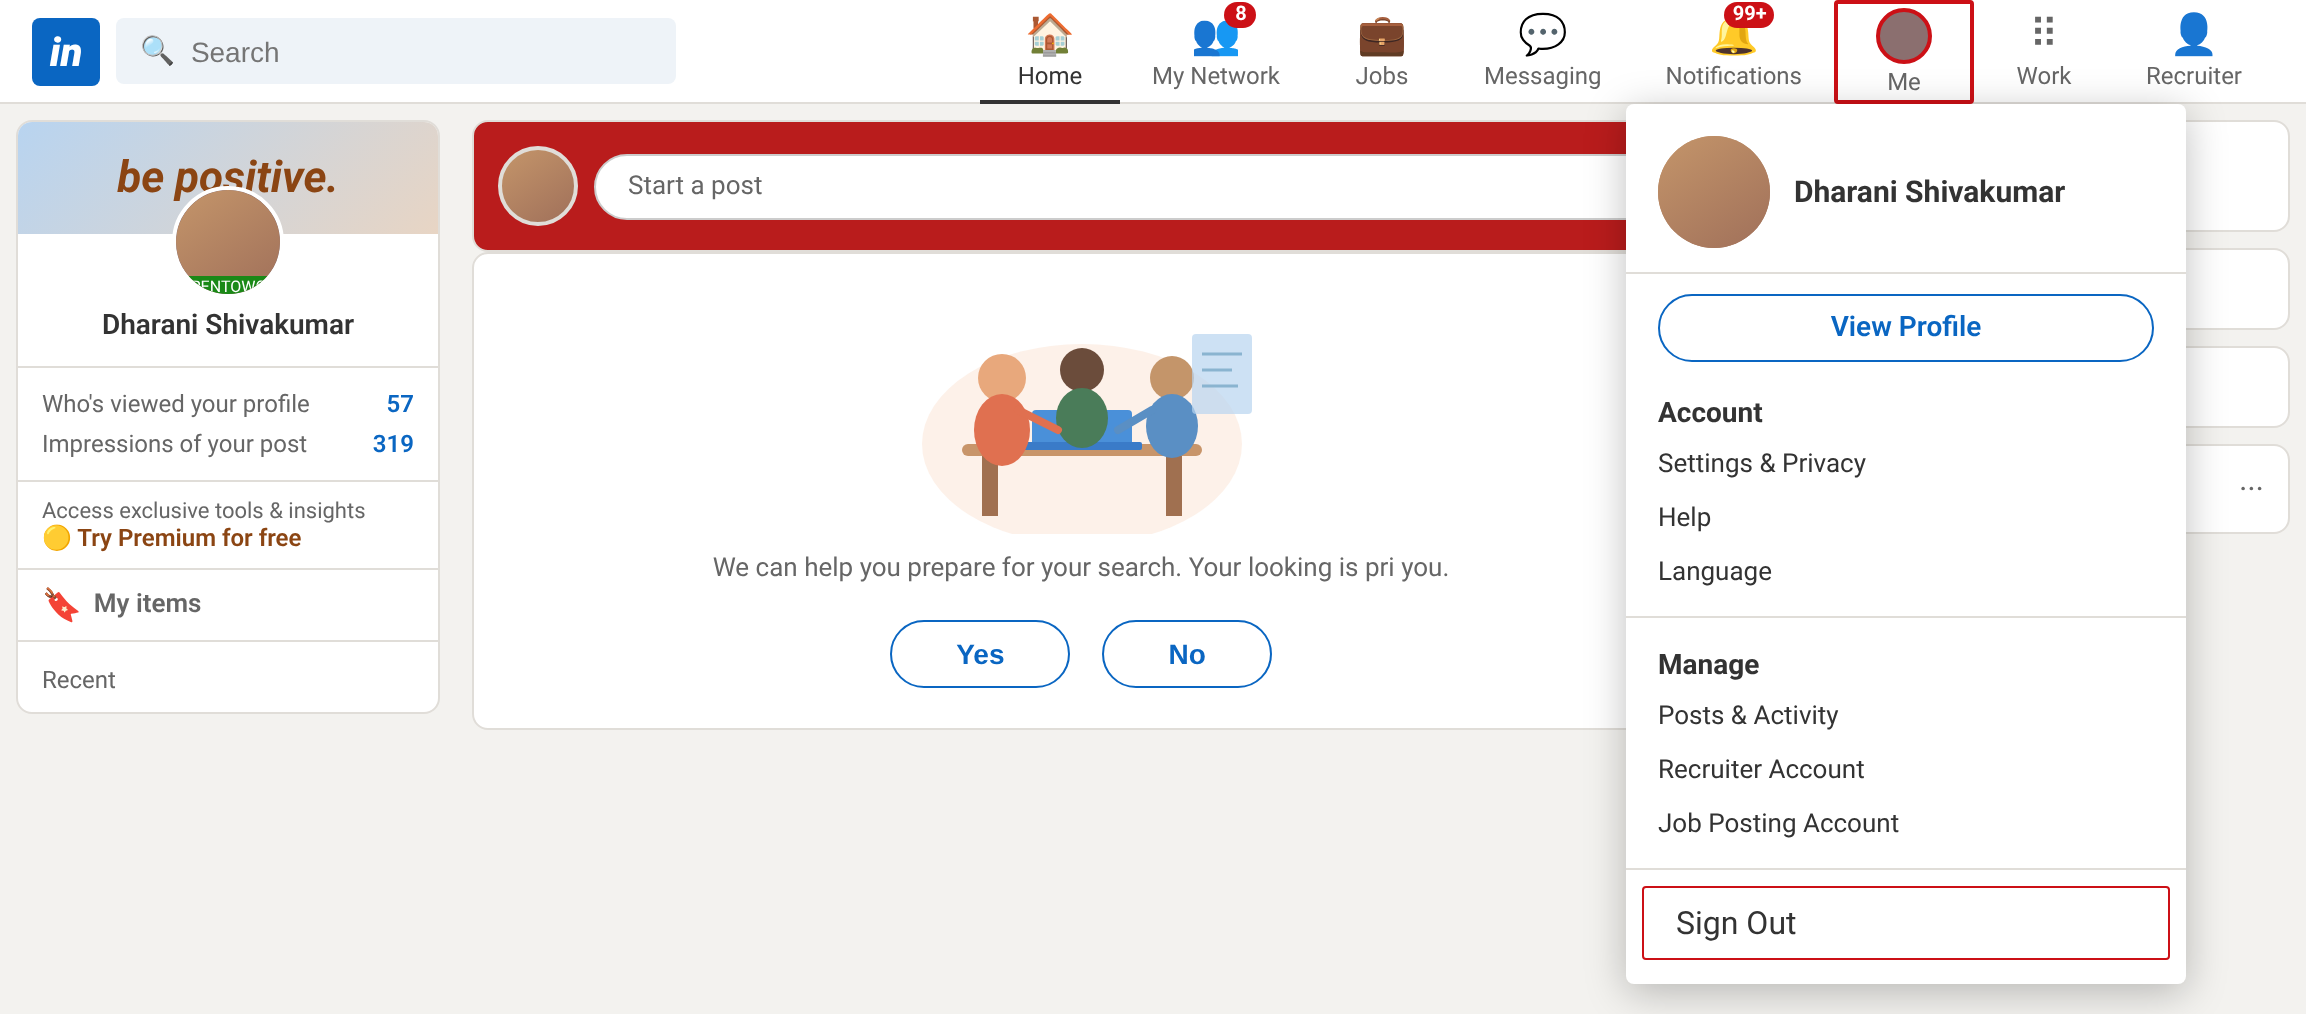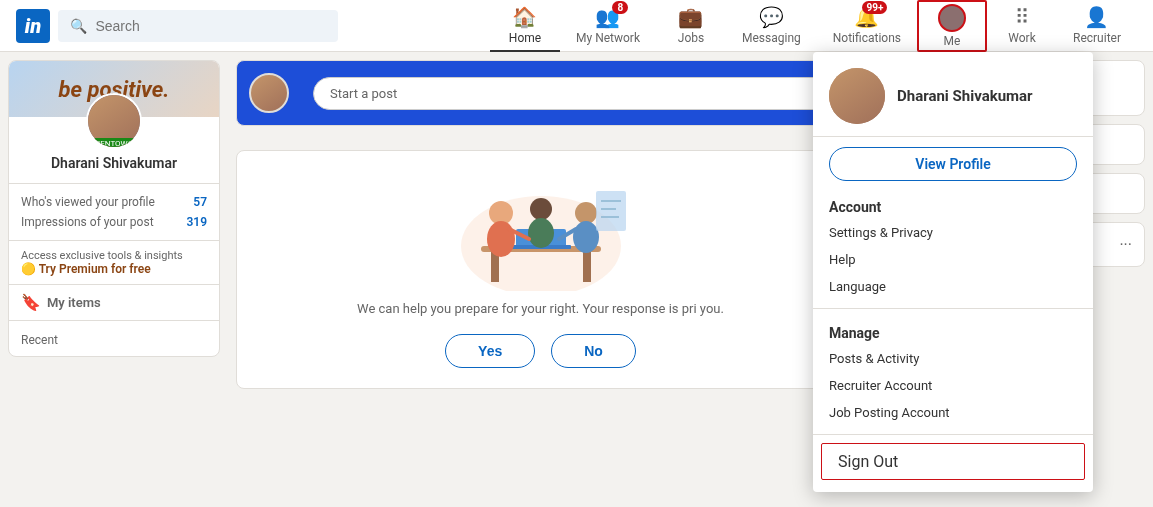--- a/index.html
+++ b/index.html
@@ -212,28 +212,28 @@
     }
     .recent-label { font-size: 12px; color: #666; }
 
     
     .center-feed {
       flex: 1;
       padding: 8px;
       overflow-y: auto;
     }
     .post-prompt-card {
-      background: #1d4ed8;
+      background: #b91c1c;
       border-radius: 8px;
       border: 1px solid #e0ddd8;
       padding: 12px;
       display: flex;
       align-items: center;
-      gap: 24px;
-      margin-bottom: 24px;
+      gap: 8px;
+      margin-bottom: 0;
     }
     .post-avatar {
       width: 40px;
       height: 40px;
       border-radius: 50%;
       background: linear-gradient(145deg, #c4956a, #a0705a);
       border: 2px solid #e0ddd8;
       flex-shrink: 0;
     }
     .post-input {
@@ -505,21 +505,21 @@
         <ellipse cx="145" cy="66" rx="13" ry="16" fill="#5a8fc4"></ellipse>
 
         <line x1="68" y1="58" x2="88" y2="68" stroke="#e07050" stroke-width="4" stroke-linecap="round"></line>
         <line x1="135" y1="58" x2="118" y2="68" stroke="#5a8fc4" stroke-width="4" stroke-linecap="round"></line>
 
         <rect x="155" y="20" width="30" height="40" rx="2" fill="#b8d4f0" opacity="0.7"></rect>
         <line x1="160" y1="30" x2="180" y2="30" stroke="#8ab4d0" stroke-width="1.5"></line>
         <line x1="160" y1="38" x2="175" y2="38" stroke="#8ab4d0" stroke-width="1.5"></line>
         <line x1="160" y1="46" x2="178" y2="46" stroke="#8ab4d0" stroke-width="1.5"></line>
       </svg>
-      <div class="job-subtitle">We can help you prepare for your right. Your response is pri you.</div>
+      <div class="job-subtitle">We can help you prepare for your search. Your looking is pri you.</div>
       <div class="job-actions">
         <button class="btn-outline">Yes</button>
         <button class="btn-outline">No</button>
       </div>
     </div>
   </main>
 
   <aside class="right-sidebar">
     <div class="right-card">
       <div class="right-text">ng jobs in India</div>

